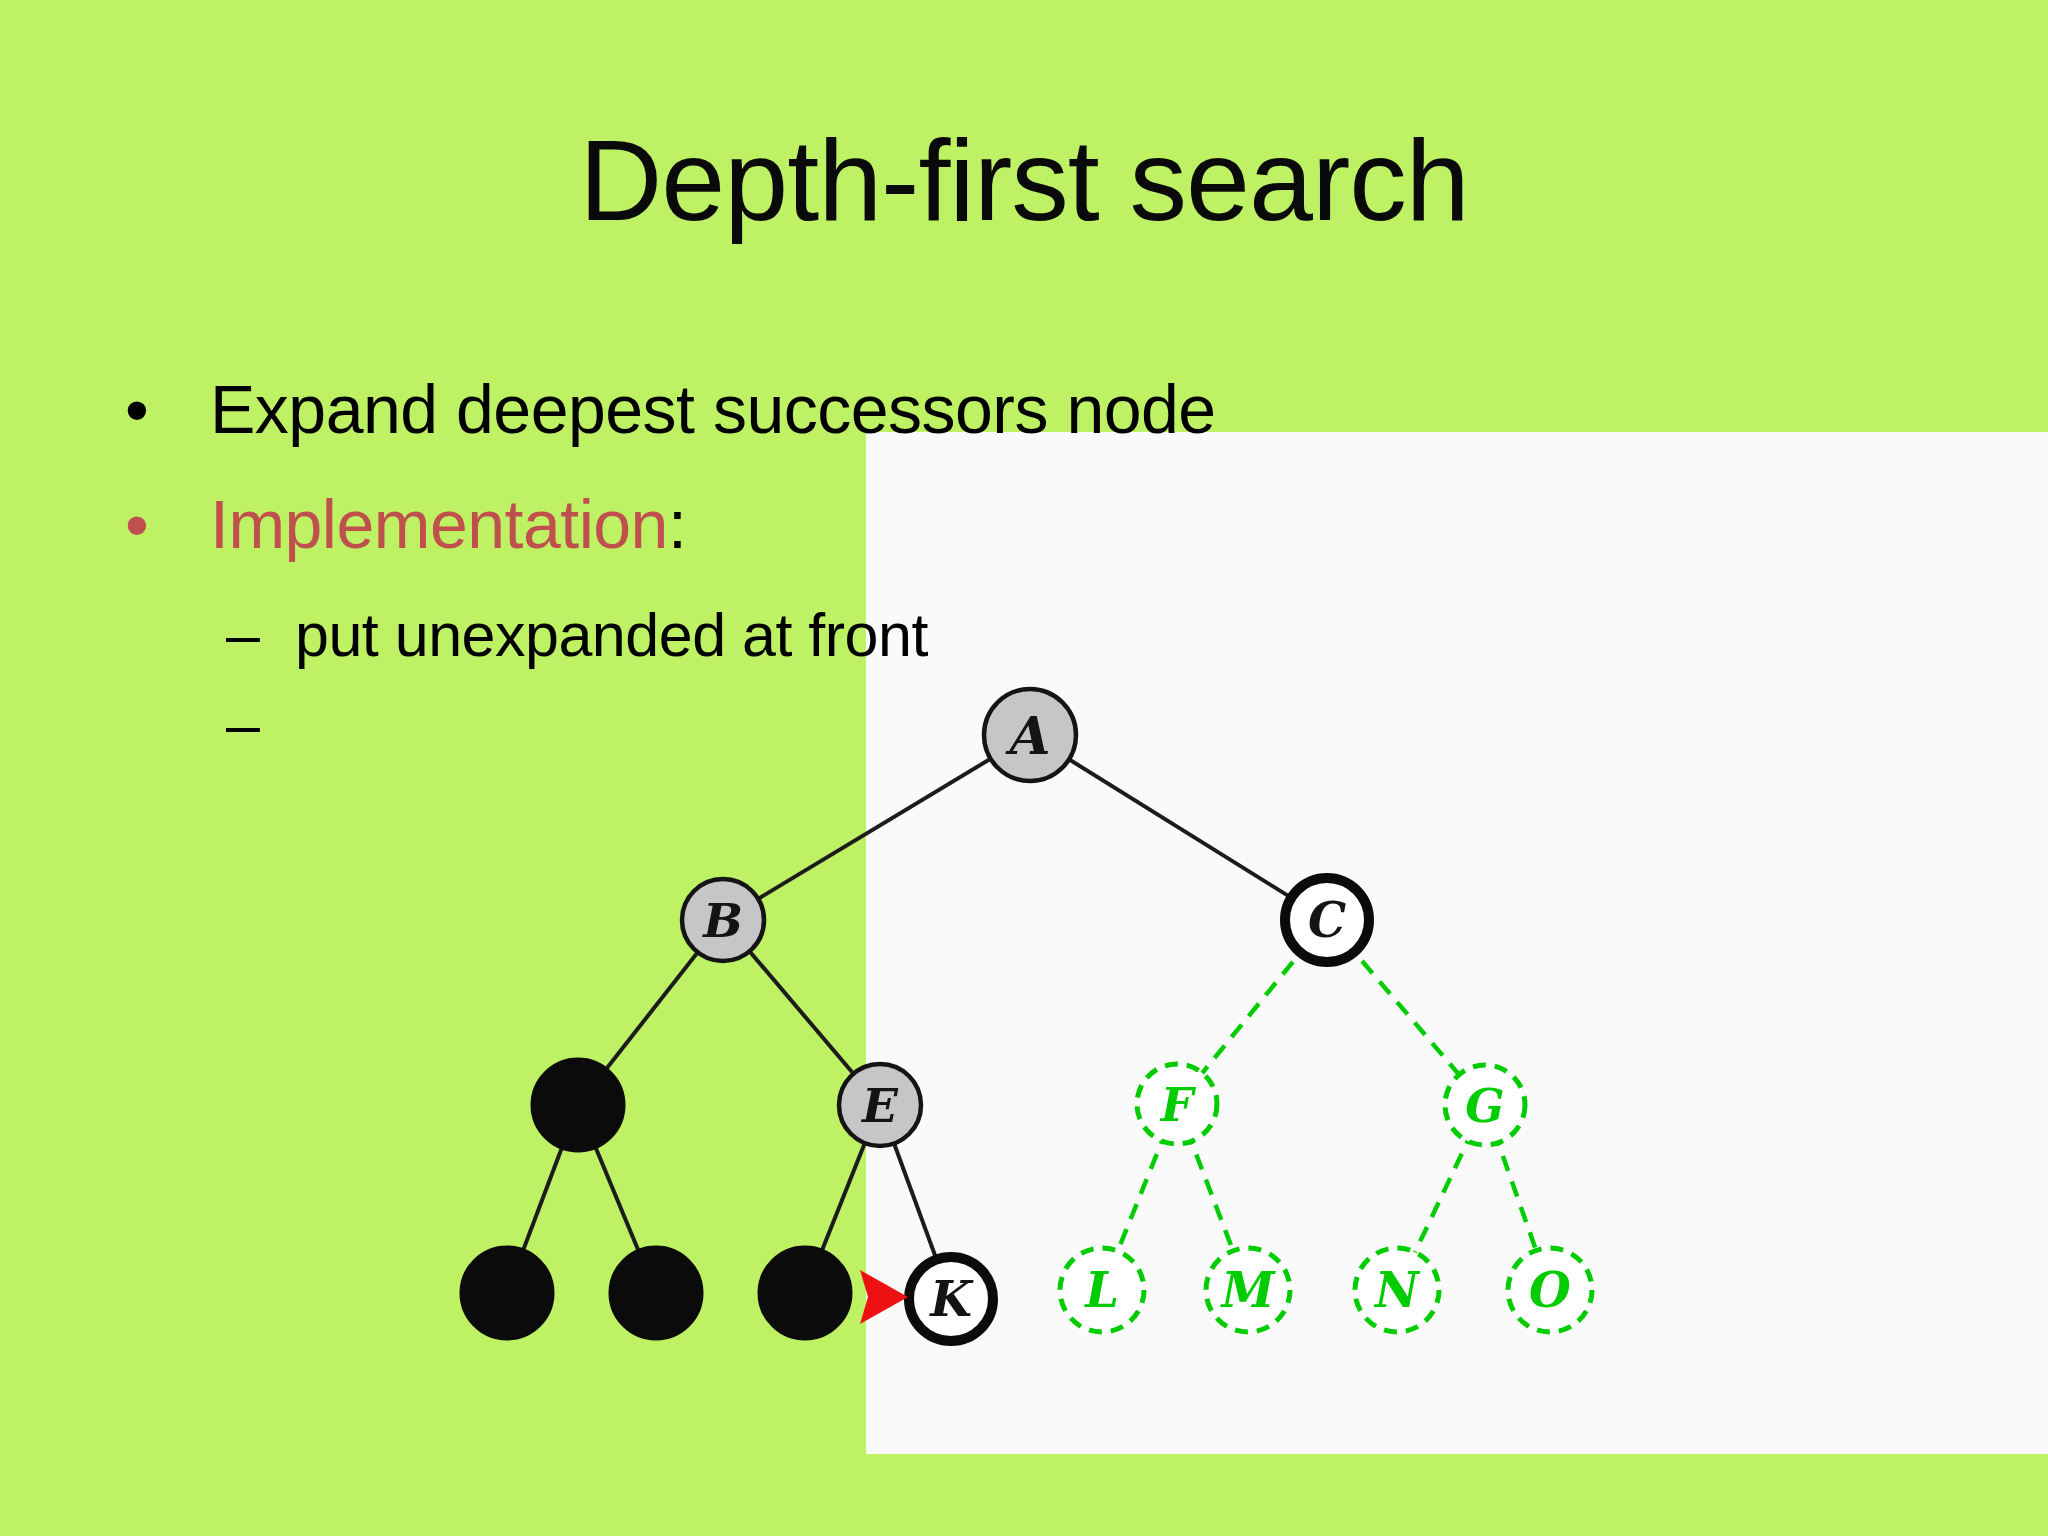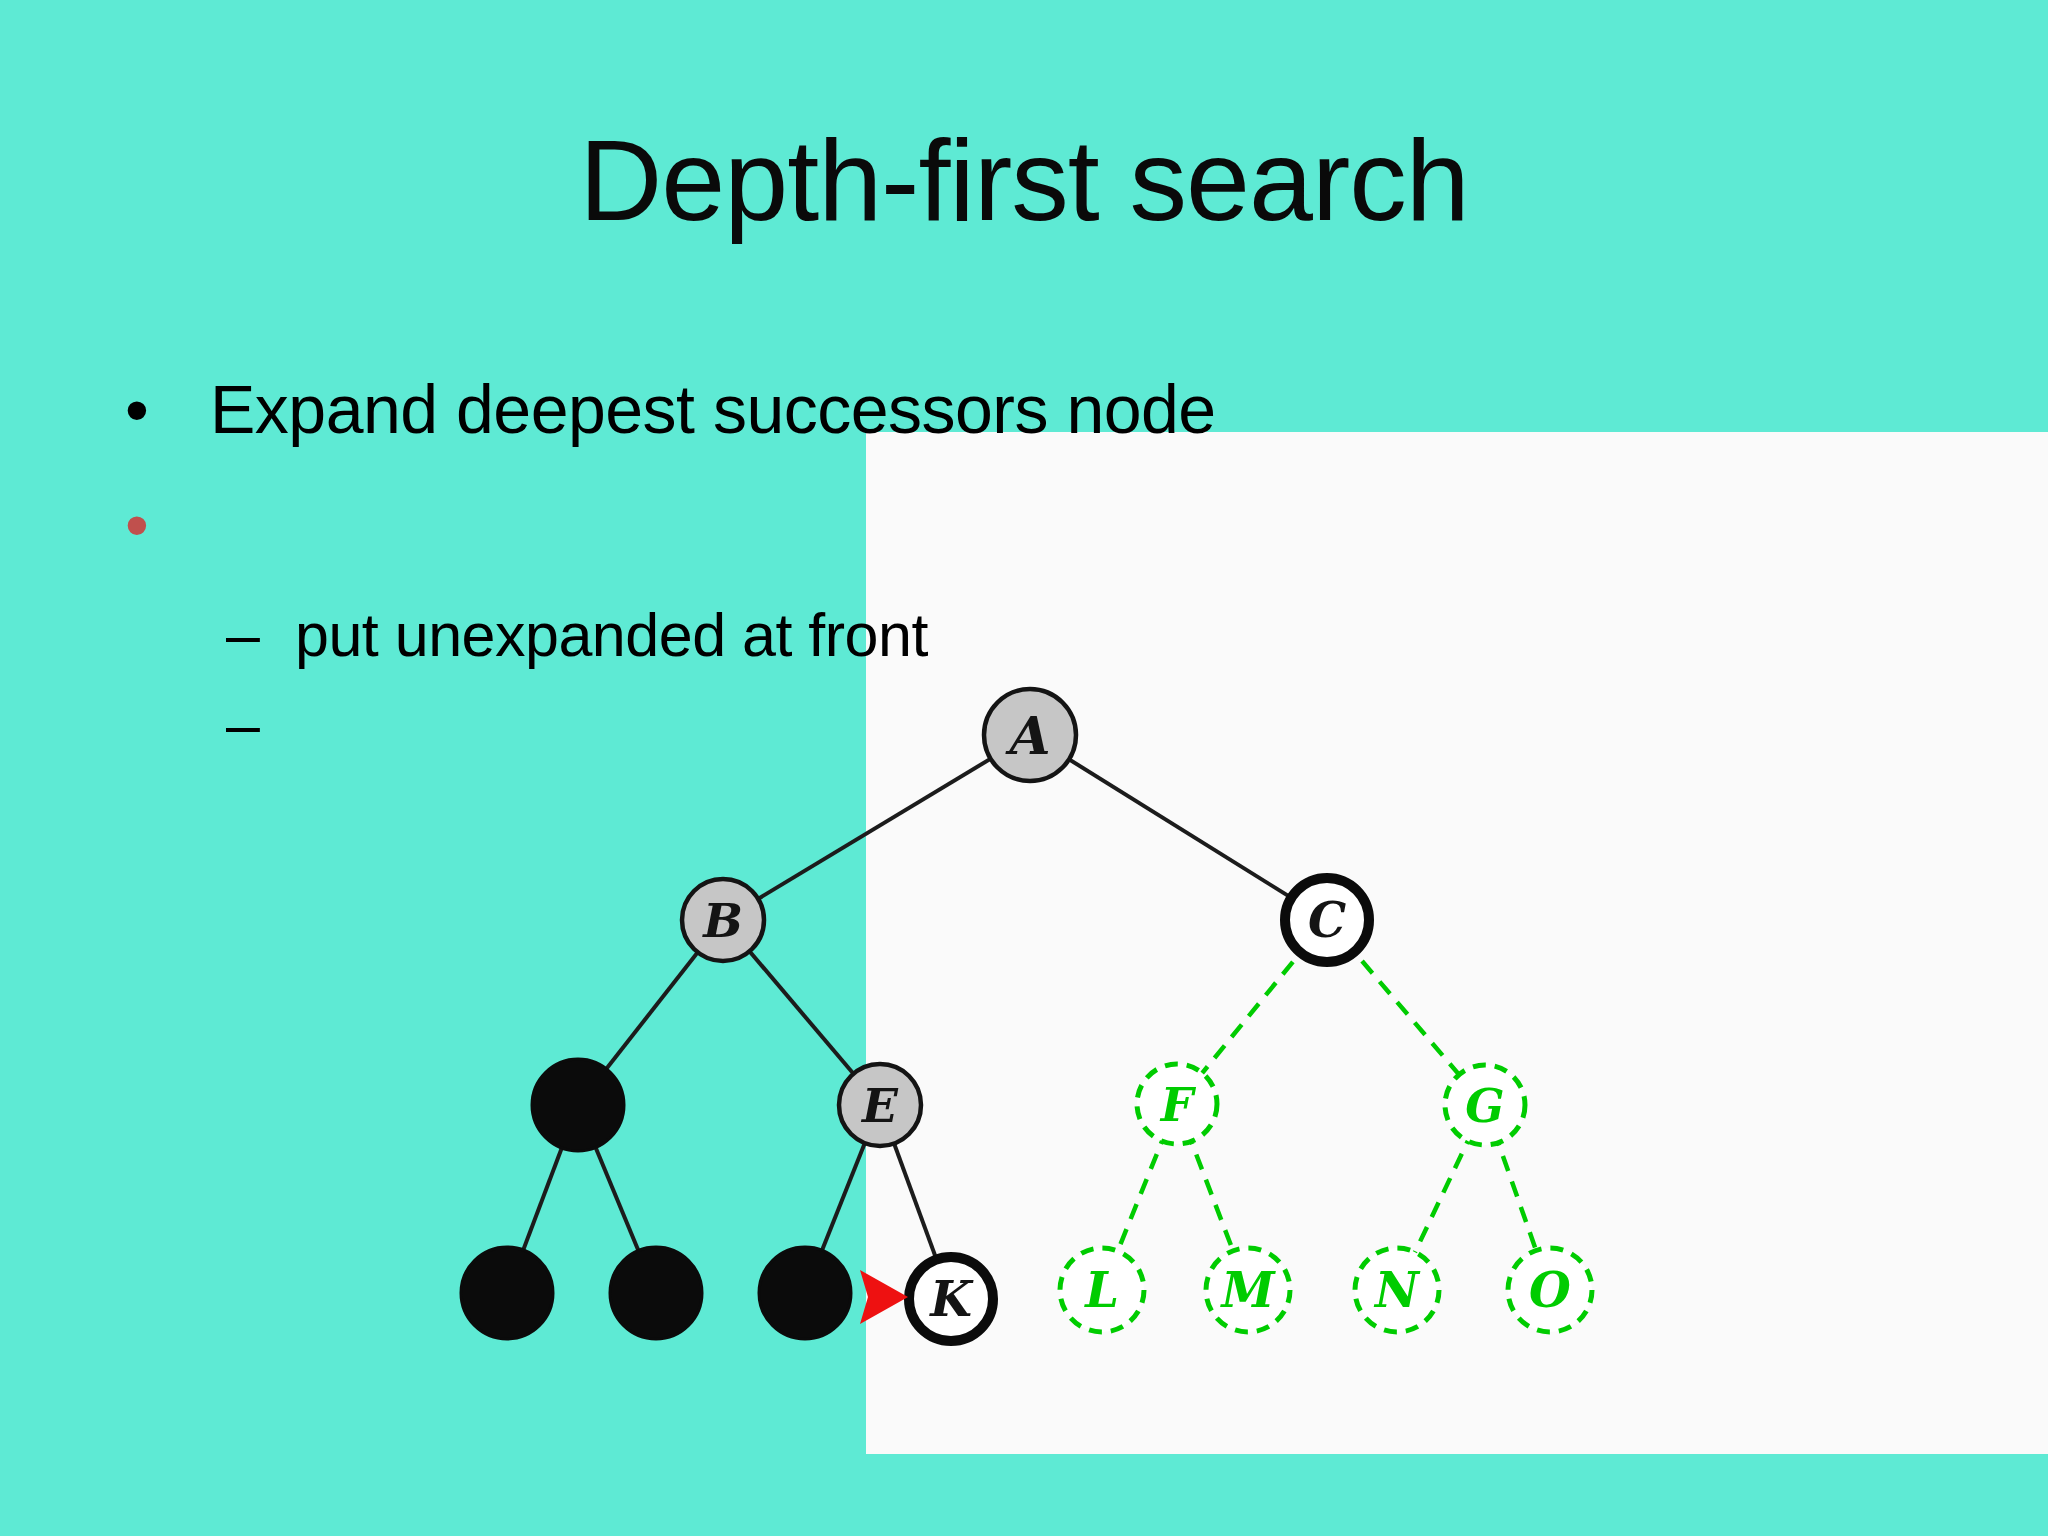--- a/index.html
+++ b/index.html
@@ -1,17 +1,17 @@
 <!DOCTYPE html>
 <html style="--green: #00cc00; --arrow: #ee1111;"><head>
 <meta charset="utf-8">
 <style>
   html,body{margin:0;padding:0;background:#ffffff;}
   .slide{
-    position:relative;width:2048px;height:1536px;background:#5eead4;overflow:hidden;
+    position:relative;width:2048px;height:1536px;background:#bef264;overflow:hidden;
     font-family:"Liberation Sans", sans-serif;color:#000;text-decoration:underline;
   }
   .figure-bg{
     position:absolute;left:866px;top:432px;width:1182px;height:1022px;
     background:#fafafa;
   }
   .title{
     position:absolute;top:123px;left:0;width:100%;margin:0;
     font-size:115px;font-weight:400;line-height:1;text-align:center;
     letter-spacing:-1px;color:#0a0a0a;
@@ -50,20 +50,21 @@
 
   <h1 class="title">Depth-first search</h1>
 
   <div class="bullet b1">
     <span class="marker">•</span>
     <span class="txt">Expand deepest successors node</span>
   </div>
 
   <div class="bullet b2">
     <span class="marker" style="color: rgb(192, 80, 77);">•</span>
+    <span class="txt"><span style="color: rgb(192, 80, 77);">Implementation</span><span>:</span></span>
   </div>
 
   <div class="sub s1">
     <span class="marker">–</span>
     <span class="txt">put unexpanded at front</span>
   </div>
 
   <div class="sub s2">
     <span class="marker">–</span>
     <span class="txt"></span>

